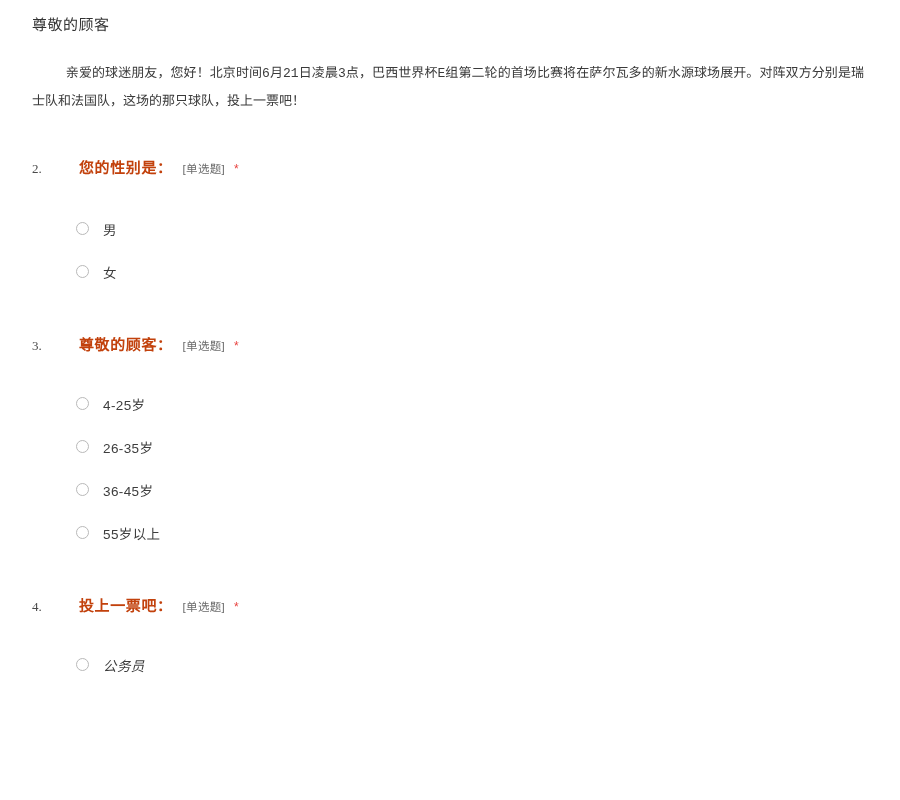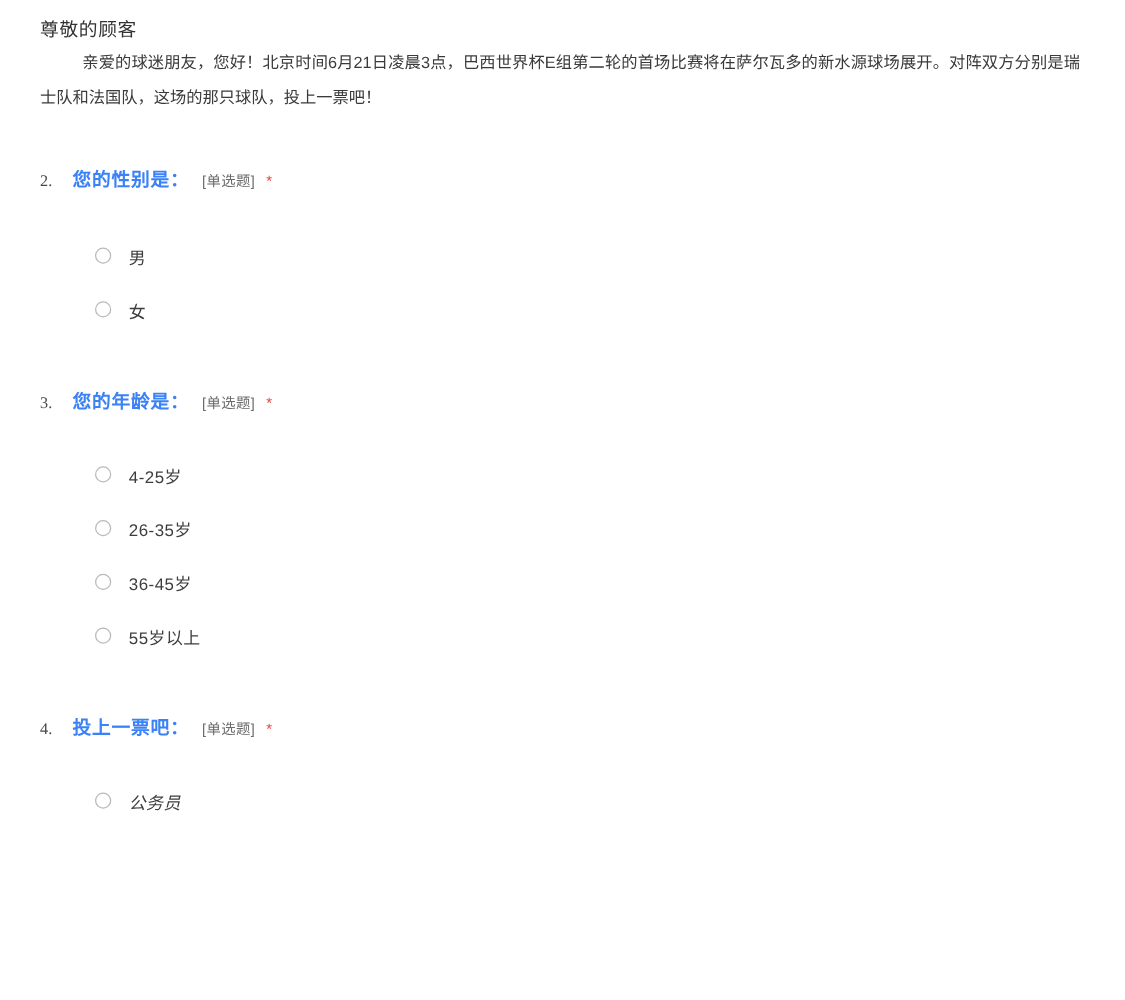--- a/index.html
+++ b/index.html
@@ -23,28 +23,29 @@
   }
   .survey-title {
     font-size: 15px;
     color: #333333;
     padding-top: 14px;
     padding-left: 8px;
     line-height: 22px;
     letter-spacing: 0.5px;
   }
   .intro {
-    margin-top: 0;
+    margin-top: 24px;
     padding-left: 8px;
     padding-right: 12px;
     font-size: 13px;
     color: #3a3a3a;
     line-height: 28px;
     text-align: justify;
     text-indent: 2.6em;
+    font-family: Liberation Mono, monospace;
   }
   .question {
     margin-top: 40px;
     padding-left: 8px;
     position: relative;
   }
   .q-head {
     display: flex;
     align-items: baseline;
     white-space: nowrap;
@@ -52,22 +53,23 @@
   .q-index {
     width: 26px;
     flex: 0 0 26px;
     font-size: 13px;
     color: #4a4a4a;
     font-family: "Liberation Serif", "DejaVu Serif", serif;
   }
   .q-title {
     font-size: 15px;
     font-weight: bold;
-    color: #3b82f6;
+    color: #c2410c;
     letter-spacing: 0.6px;
+    margin-left: 21px;
   }
   .q-type {
     font-size: 11.5px;
     color: #6b6b6b;
     margin-left: 10px;
     letter-spacing: 0.3px;
   }
   .q-required {
     color: #e8423f;
     font-size: 12px;
@@ -125,21 +127,21 @@
       <div class="option">
         <span class="radio"></span>
         <span class="option-label">女</span>
       </div>
     </div>
   </div>
 
   <div class="question q3">
     <div class="q-head">
       <span class="q-index">3.</span>
-      <span class="q-title">您的年龄是：</span>
+      <span class="q-title">尊敬的顾客：</span>
       <span class="q-type">[单选题]</span>
       <span class="q-required">*</span>
     </div>
     <div class="options">
       <div class="option">
         <span class="radio"></span>
         <span class="option-label">4-25岁</span>
       </div>
       <div class="option">
         <span class="radio"></span>

